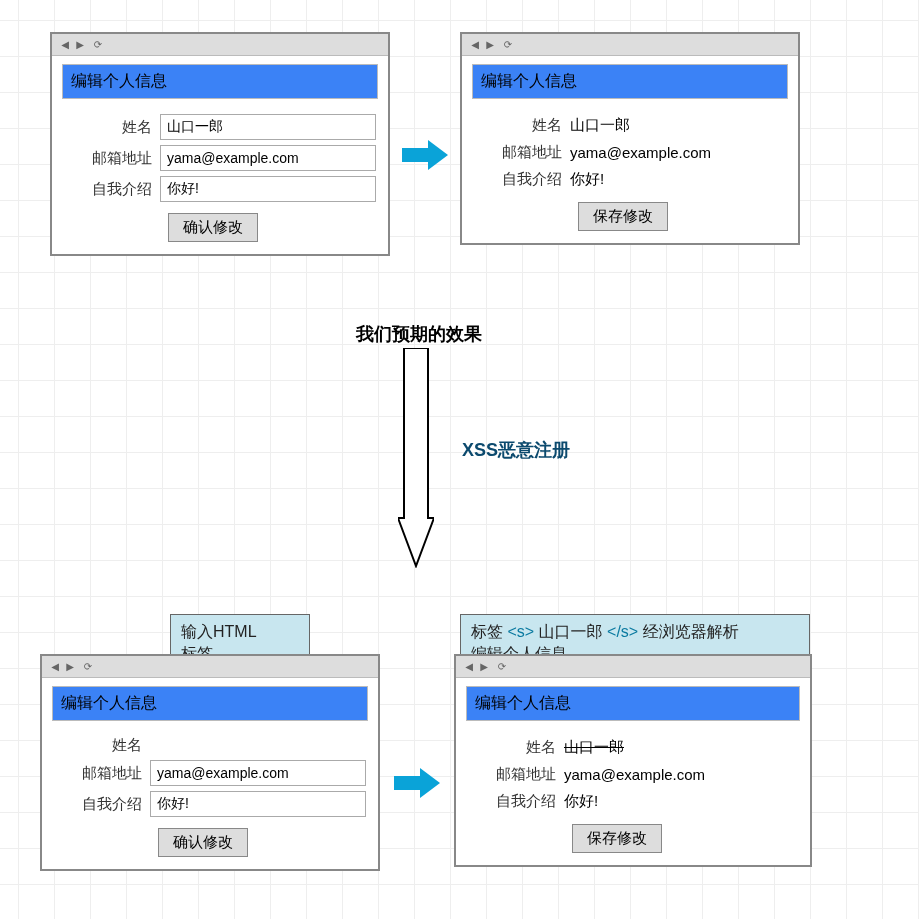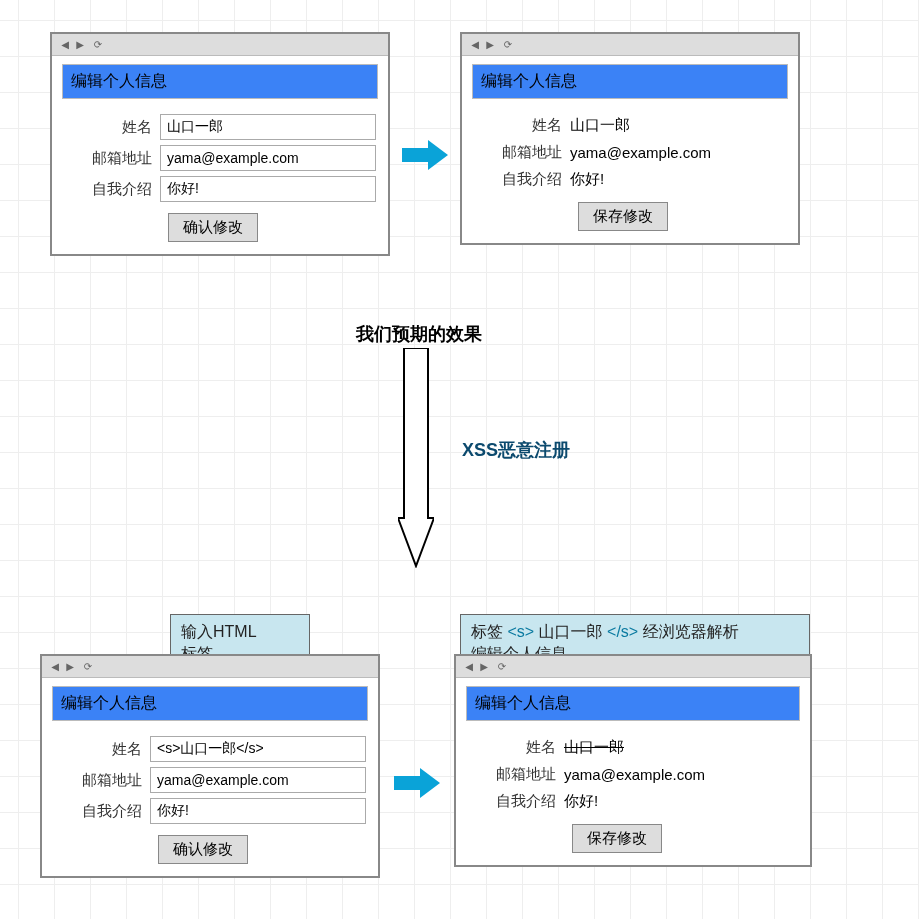--- a/index.html
+++ b/index.html
@@ -206,21 +206,20 @@
       <span class="tb-arrows">
         <span class="tb-arrow">◀</span>
         <span class="tb-arrow">▶</span>
       </span>
       <span class="tb-refresh">⟳</span>
     </div>
     <div class="win-header">编辑个人信息</div>
     <div class="form">
       <div class="row">
         <div class="lab">姓名</div>
-        <input class="inp" value="&lt;s&gt;山口一郎&lt;/s&gt;" style="">
       </div>
       <div class="row">
         <div class="lab">邮箱地址</div>
         <input class="inp" value="yama@example.com" style="">
       </div>
       <div class="row">
         <div class="lab">自我介绍</div>
         <input class="inp" value="你好!" style="">
       </div>
       <div class="btnrow">

